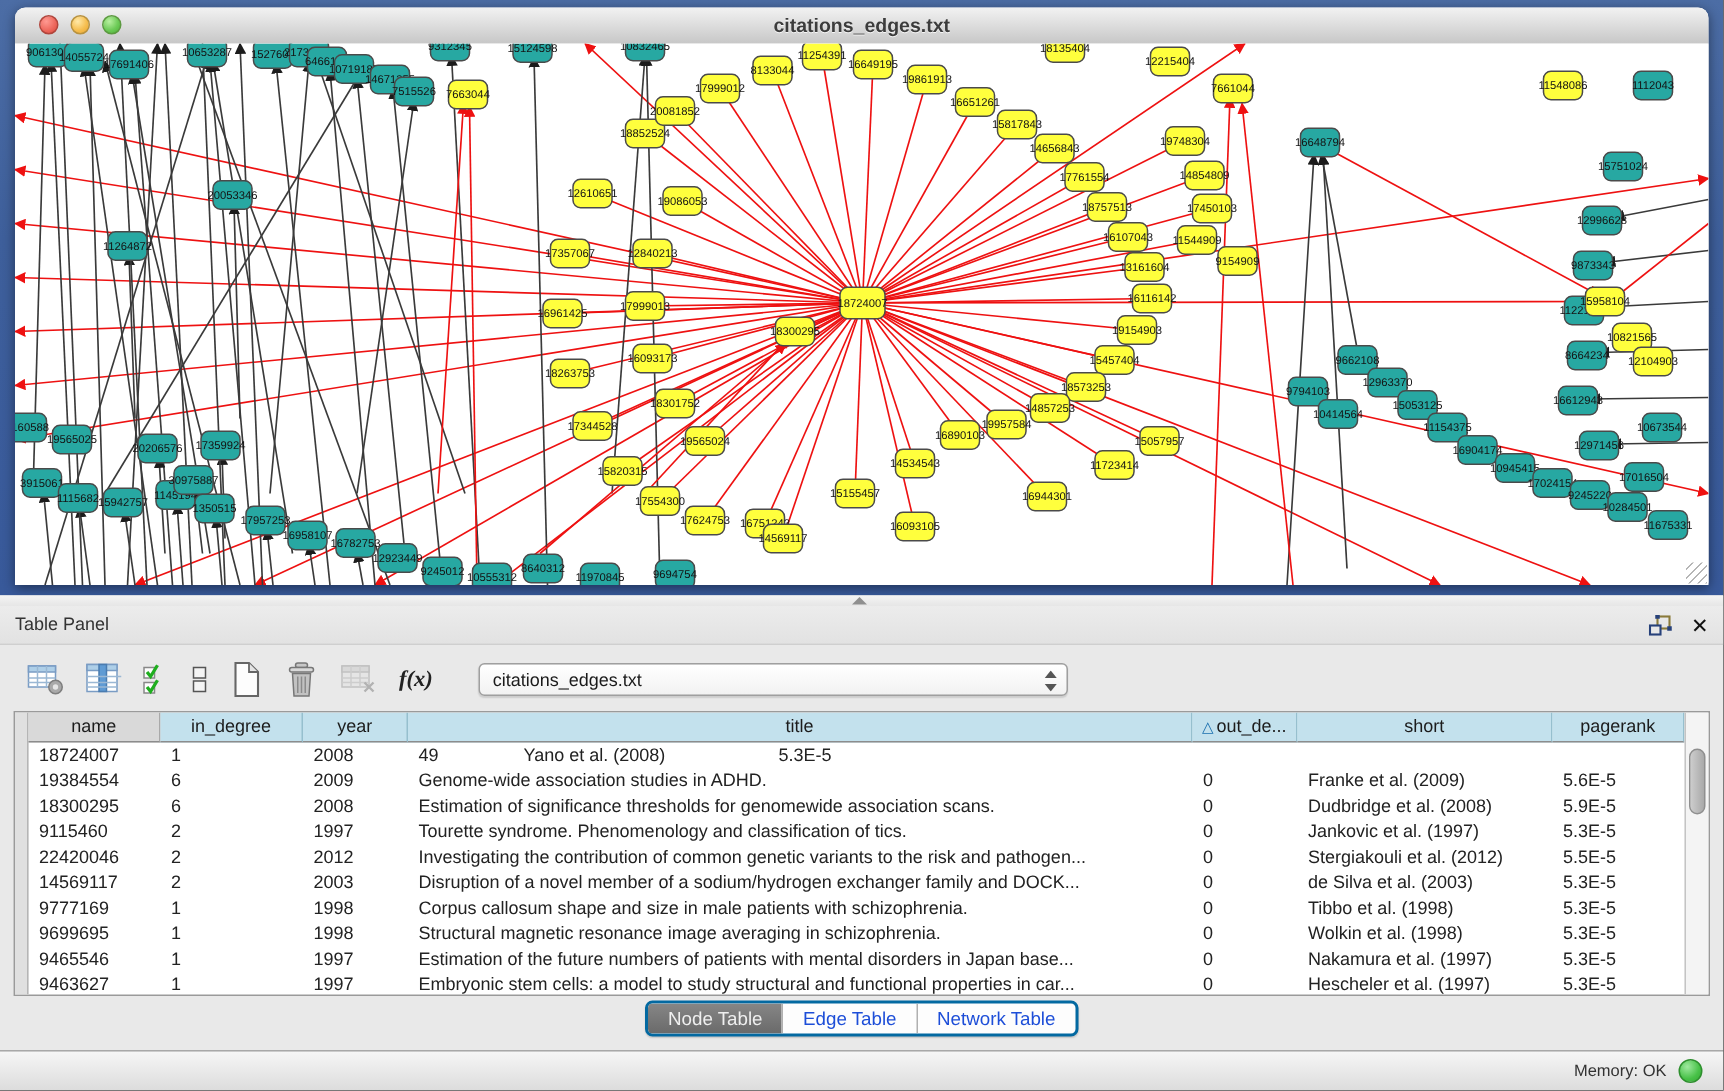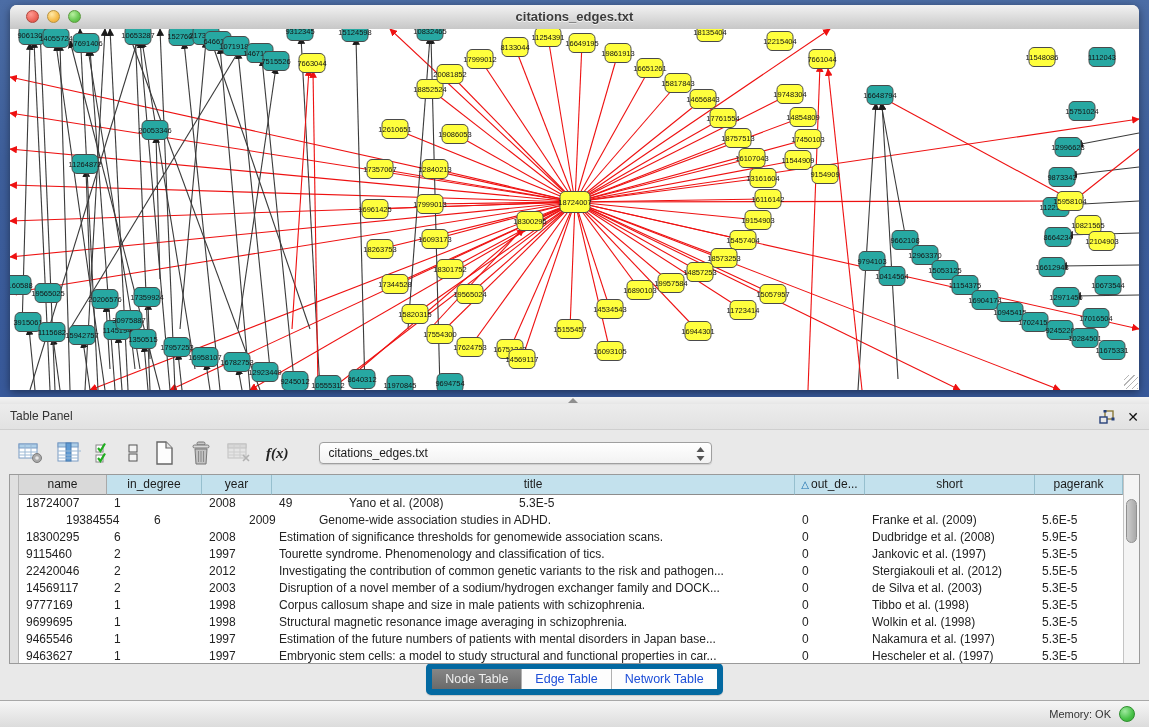--- a/index.html
+++ b/index.html
@@ -57,21 +57,21 @@
   .th .sort{color:#1a6fae;font-size:10px;margin-right:2px;}
   .tbody{position:absolute;left:9px;top:20px;right:16px;bottom:0;}
   .tr{display:flex;height:17px;line-height:17px;cursor:default;}
   .td{box-sizing:border-box;font-size:12px;color:#222;padding-left:7px;overflow:hidden;
       white-space:nowrap;text-overflow:clip;}
   .vscroll{position:absolute;right:0;top:0;bottom:0;width:15px;background:#f4f4f4;border-left:1px solid #c4c4c4;}
   .vthumb{position:absolute;left:2px;right:2px;top:24px;height:42px;border-radius:6px;
       background:linear-gradient(90deg,#cdcdcd,#a9a9a9);border:1px solid #8f8f8f;}
   
   .tabbar{height:30px;display:flex;justify-content:center;align-items:center;}
-  .segmented{display:flex;border:6px solid #0369a1;border-radius:5px;overflow:hidden;
+  .segmented{display:flex;border:2px solid #0369a1;border-radius:5px;overflow:hidden;
       background:#fdfdfd;box-shadow:0 1px 1px rgba(0,0,0,.15);}
   .seg{padding:3px 13px;font-size:12.5px;color:#1d4ed8;border-left:1px solid #b0b0b0;cursor:pointer;}
   .seg:first-child{border-left:none;}
   .seg.active{background:linear-gradient(180deg,#868686,#6a6a6a);color:#efefef;}
   
   .statusbar{position:absolute;left:0;bottom:0;width:1149px;height:27px;
       background:linear-gradient(180deg,#f6f6f6,#dcdcdc);border-top:1px solid #a8a8a8;
       display:flex;align-items:center;justify-content:flex-end;gap:8px;padding-right:14px;box-sizing:border-box;}
   .mem-label{font-size:11px;color:#333;}
   .memdot{width:14px;height:14px;border-radius:50%;
@@ -803,21 +803,21 @@
         <div class="tbody">
             <div class="tr">
               <div class="td" style="width: 88px;">18724007</div>
               <div class="td" style="width: 95px;">1</div>
               <div class="td" style="width: 70px;">2008</div>
               <div class="td" style="width: 70px;">49</div>
               <div class="td" style="width: 170px;">Yano et al. (2008)</div>
               <div class="td" style="width: 88px;">5.3E-5</div>
             </div>
             <div class="tr">
-              <div class="td" style="width: 88px; margin-left: 40px;">19384554</div>
+              <div class="td" style="width: 88px;">19384554</div>
               <div class="td" style="width: 95px;">6</div>
               <div class="td" style="width: 70px;">2009</div>
               <div class="td" style="width: auto; flex: 1 1 0%;">Genome-wide association studies in ADHD.</div>
               <div class="td" style="width: 70px;">0</div>
               <div class="td" style="width: 170px;">Franke et al. (2009)</div>
               <div class="td" style="width: 88px;">5.6E-5</div>
             </div>
             <div class="tr">
               <div class="td" style="width: 88px;">18300295</div>
               <div class="td" style="width: 95px;">6</div>

